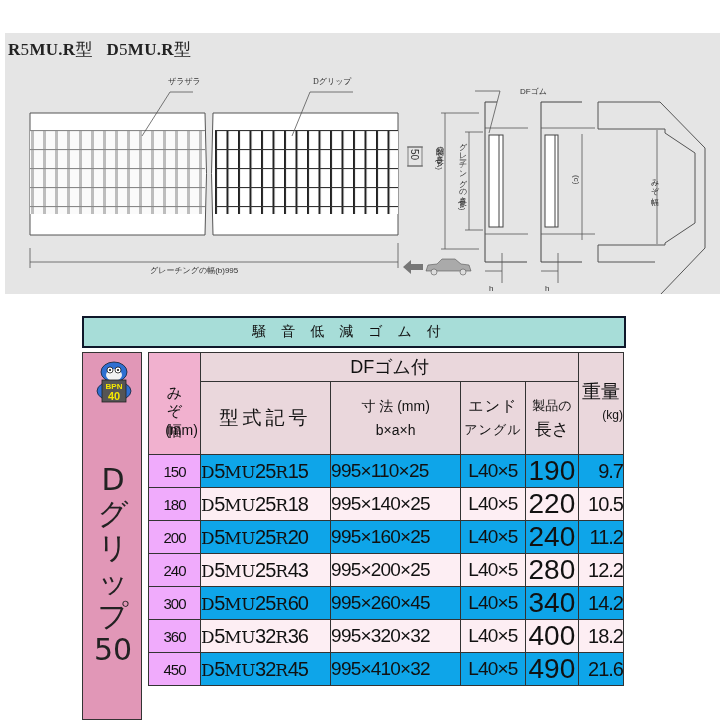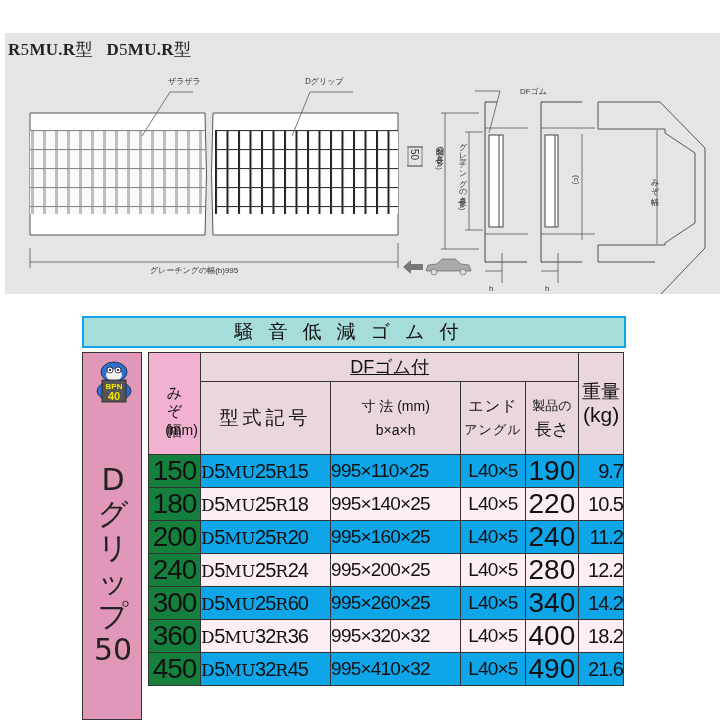--- a/index.html
+++ b/index.html
@@ -6,42 +6,42 @@
   body { width:720px; height:720px; background:#ffffff; position:relative; overflow:hidden;
          font-family:"Liberation Sans", "DejaVu Sans", sans-serif; color:#111; }
   .diagram { position:absolute; left:5px; top:33px; width:715px; height:261px; background:#e5e5e5; }
   .diagram-title { position:absolute; left:3px; top:5px; font-family:"Liberation Serif", serif; font-weight:bold; font-size:17px; color:#222; letter-spacing:0.3px; white-space:pre; }
   .diagram-title .light { font-weight:normal; }
   svg.drawing { position:absolute; left:0; top:0; }
   .lbl { position:absolute; font-size:8px; color:#333; white-space:nowrap; }
   .lbl.vert { writing-mode:vertical-rl; }
 
   .title-bar { position:absolute; left:82px; top:316px; width:540px; height:28px; background:#a7ddd8;
-               border:2px solid #0ea5e9; display:flex; align-items:center; justify-content:center;
-               font-size:19px; letter-spacing:15px; font-family:Liberation Serif, serif; }
+               border:2px solid #0f172a; display:flex; align-items:center; justify-content:center;
+               font-size:14px; letter-spacing:15px; font-family:Liberation Serif, serif; }
   .side { position:absolute; left:82px; top:352px; width:60px; height:368px; background:#e197b7;
           border:1.5px solid #333; box-sizing:border-box; }
   .side-text { position:absolute; left:0; top:110px; width:60px; text-align:center; font-size:30px;
                line-height:34px; color:#222; font-family:"DejaVu Sans", sans-serif; }
   .mascot { position:absolute; left:11px; top:7px; width:40px; height:46px; }
 
   table.spec { position:absolute; left:148px; top:352px; width:476px; border-collapse:collapse;
                font-family:"Liberation Sans", sans-serif; }
   table.spec td, table.spec th { border:1.5px solid #333; padding:0; font-weight:normal; }
   th.h { background:#ead7dc; }
   th.miz { background:#f1b1cf; font-size:15px; line-height:18px; width:42px; }
   th.miz .u { font-size:14px;margin-left:14px; }
-  th.df { height:28px; font-size:18px;text-decoration:underline; }
+  th.df { height:28px; font-size:18px; }
   th.kata { font-size:19px; letter-spacing:4px; }
   th.sun { font-size:14px; line-height:24px; }
   th.end { font-size:15px; line-height:24px; letter-spacing:1px; }
   th.seihin { font-size:15px; line-height:24px; }
   th.ju { font-size:19px; line-height:24px; width:40px; }
   td { height:31px; font-size:20px; }
-  td.w { background:#15803d; text-align:center; font-size:28px; letter-spacing:-1px; }
+  td.w { background:#f0abfc; text-align:center; font-size:15px; letter-spacing:-1px; }
   td.code { font-family:"DejaVu Serif", serif; font-weight:bold; font-size:17px; padding-left:6px; letter-spacing:-0.5px; }
   td.code .n { font-family:"Liberation Sans", sans-serif; font-weight:normal; font-size:20px; letter-spacing:-1px; }
   td.dim { text-align:left; font-size:19px; letter-spacing:-0.8px; }
   td.ang { text-align:center; font-size:19px; letter-spacing:-0.8px; }
   td.len { text-align:center; font-size:28px; }
   td.wt { text-align:right; padding-right:6px; font-size:20px; letter-spacing:-1px;margin-left:48px; }
   tr.odd td:not(.w) { background:#0ea5e9; }
   tr.even td:not(.w) { background:#fdeef3; }
 </style>
 </head>
@@ -116,21 +116,21 @@
 
     <polygon points="398,234 406,227 406,231 418,231 418,237 406,237 406,241" fill="#777"></polygon>
     <g fill="#888" stroke="#555" stroke-width="0.6">
       <path d="M421 238 L423 232 L432 231 L437 226 L450 226 L456 231 L464 232 L466 238 Z" fill="#aaa"></path>
       <circle cx="429" cy="239" r="3" fill="#ddd"></circle>
       <circle cx="458" cy="239" r="3" fill="#ddd"></circle>
     </g>
   </svg>
 
   <span class="lbl" style="left:163px; top:43px;">ザラザラ</span>
-  <span class="lbl" style="left:300px; top:43px;font-family:Liberation Serif, serif;">Dグリップ</span>
+  <span class="lbl" style="left:308px; top:43px;font-family:Liberation Serif, serif;">Dグリップ</span>
   <span class="lbl vert" style="left:404px; top:116px; font-size:10px;">50</span>
   <span class="lbl" style="left:145px; top:232px;">グレーチングの幅(b)995</span>
   <span class="lbl vert" style="left:428px; top:108px;">製品の長さ(A)</span>
   <span class="lbl vert" style="left:451px; top:104px;">グレーチングの長さ(a)</span>
   <span class="lbl" style="left:515px; top:53px;">DFゴム</span>
   <span class="lbl vert" style="left:567px; top:142px;">(c)</span>
   <span class="lbl vert" style="left:643px; top:140px;">みぞ幅</span>
   <span class="lbl" style="left:484px; top:251px;">h</span>
   <span class="lbl" style="left:540px; top:251px;">h</span>
 </div>
@@ -156,21 +156,21 @@
 <table class="spec">
   <thead>
     <tr>
       <th class="miz" rowspan="2">
         <div style="writing-mode:vertical-rl; margin:0 auto; height:52px;">みぞ幅</div>
         <div class="u">(mm)</div>
       </th>
       <th class="h df" colspan="4">DFゴム付</th>
       <th class="h ju" rowspan="2">
         <div style="line-height:22px;">重量</div>
-        <div style="font-size:21px;">(kg)</div>
+        <div style="font-size:12px;text-align:right;">(kg)</div>
       </th>
     </tr>
     <tr style="height:73px;">
       <th class="h kata" style="width:118px;">型式記号</th>
       <th class="h sun" style="width:118px;">
         <div>寸 法 (mm)</div>
           <div>b×a×h</div>
       </th>
       <th class="h end" style="width:58px;">
         <div>エンド</div>
@@ -202,30 +202,30 @@
     <tr class="odd">
       <td class="w">200</td>
       <td class="code"><span>D</span><span class="n">5</span><span>MU</span><span class="n">25</span><span>R</span><span class="n">20</span></td>
       <td class="dim">995×160×25</td>
       <td class="ang">L40×5</td>
       <td class="len">240</td>
       <td class="wt">11.2</td>
     </tr>
     <tr class="even">
       <td class="w">240</td>
-      <td class="code"><span>D</span><span class="n">5</span><span>MU</span><span class="n">25</span><span>R</span><span class="n">24</span></td>
+      <td class="code"><span>D</span><span class="n">5</span><span>MU</span><span class="n">25</span><span>R</span><span class="n">43</span></td>
       <td class="dim">995×200×25</td>
       <td class="ang">L40×5</td>
       <td class="len">280</td>
       <td class="wt">12.2</td>
     </tr>
     <tr class="odd">
       <td class="w">300</td>
       <td class="code"><span>D</span><span class="n">5</span><span>MU</span><span class="n">25</span><span>R</span><span class="n">60</span></td>
-      <td class="dim">995×260×25</td>
+      <td class="dim">995×260×45</td>
       <td class="ang">L40×5</td>
       <td class="len">340</td>
       <td class="wt">14.2</td>
     </tr>
     <tr class="even">
       <td class="w">360</td>
       <td class="code"><span>D</span><span class="n">5</span><span>MU</span><span class="n">32</span><span>R</span><span class="n">36</span></td>
       <td class="dim">995×320×32</td>
       <td class="ang">L40×5</td>
       <td class="len">400</td>

